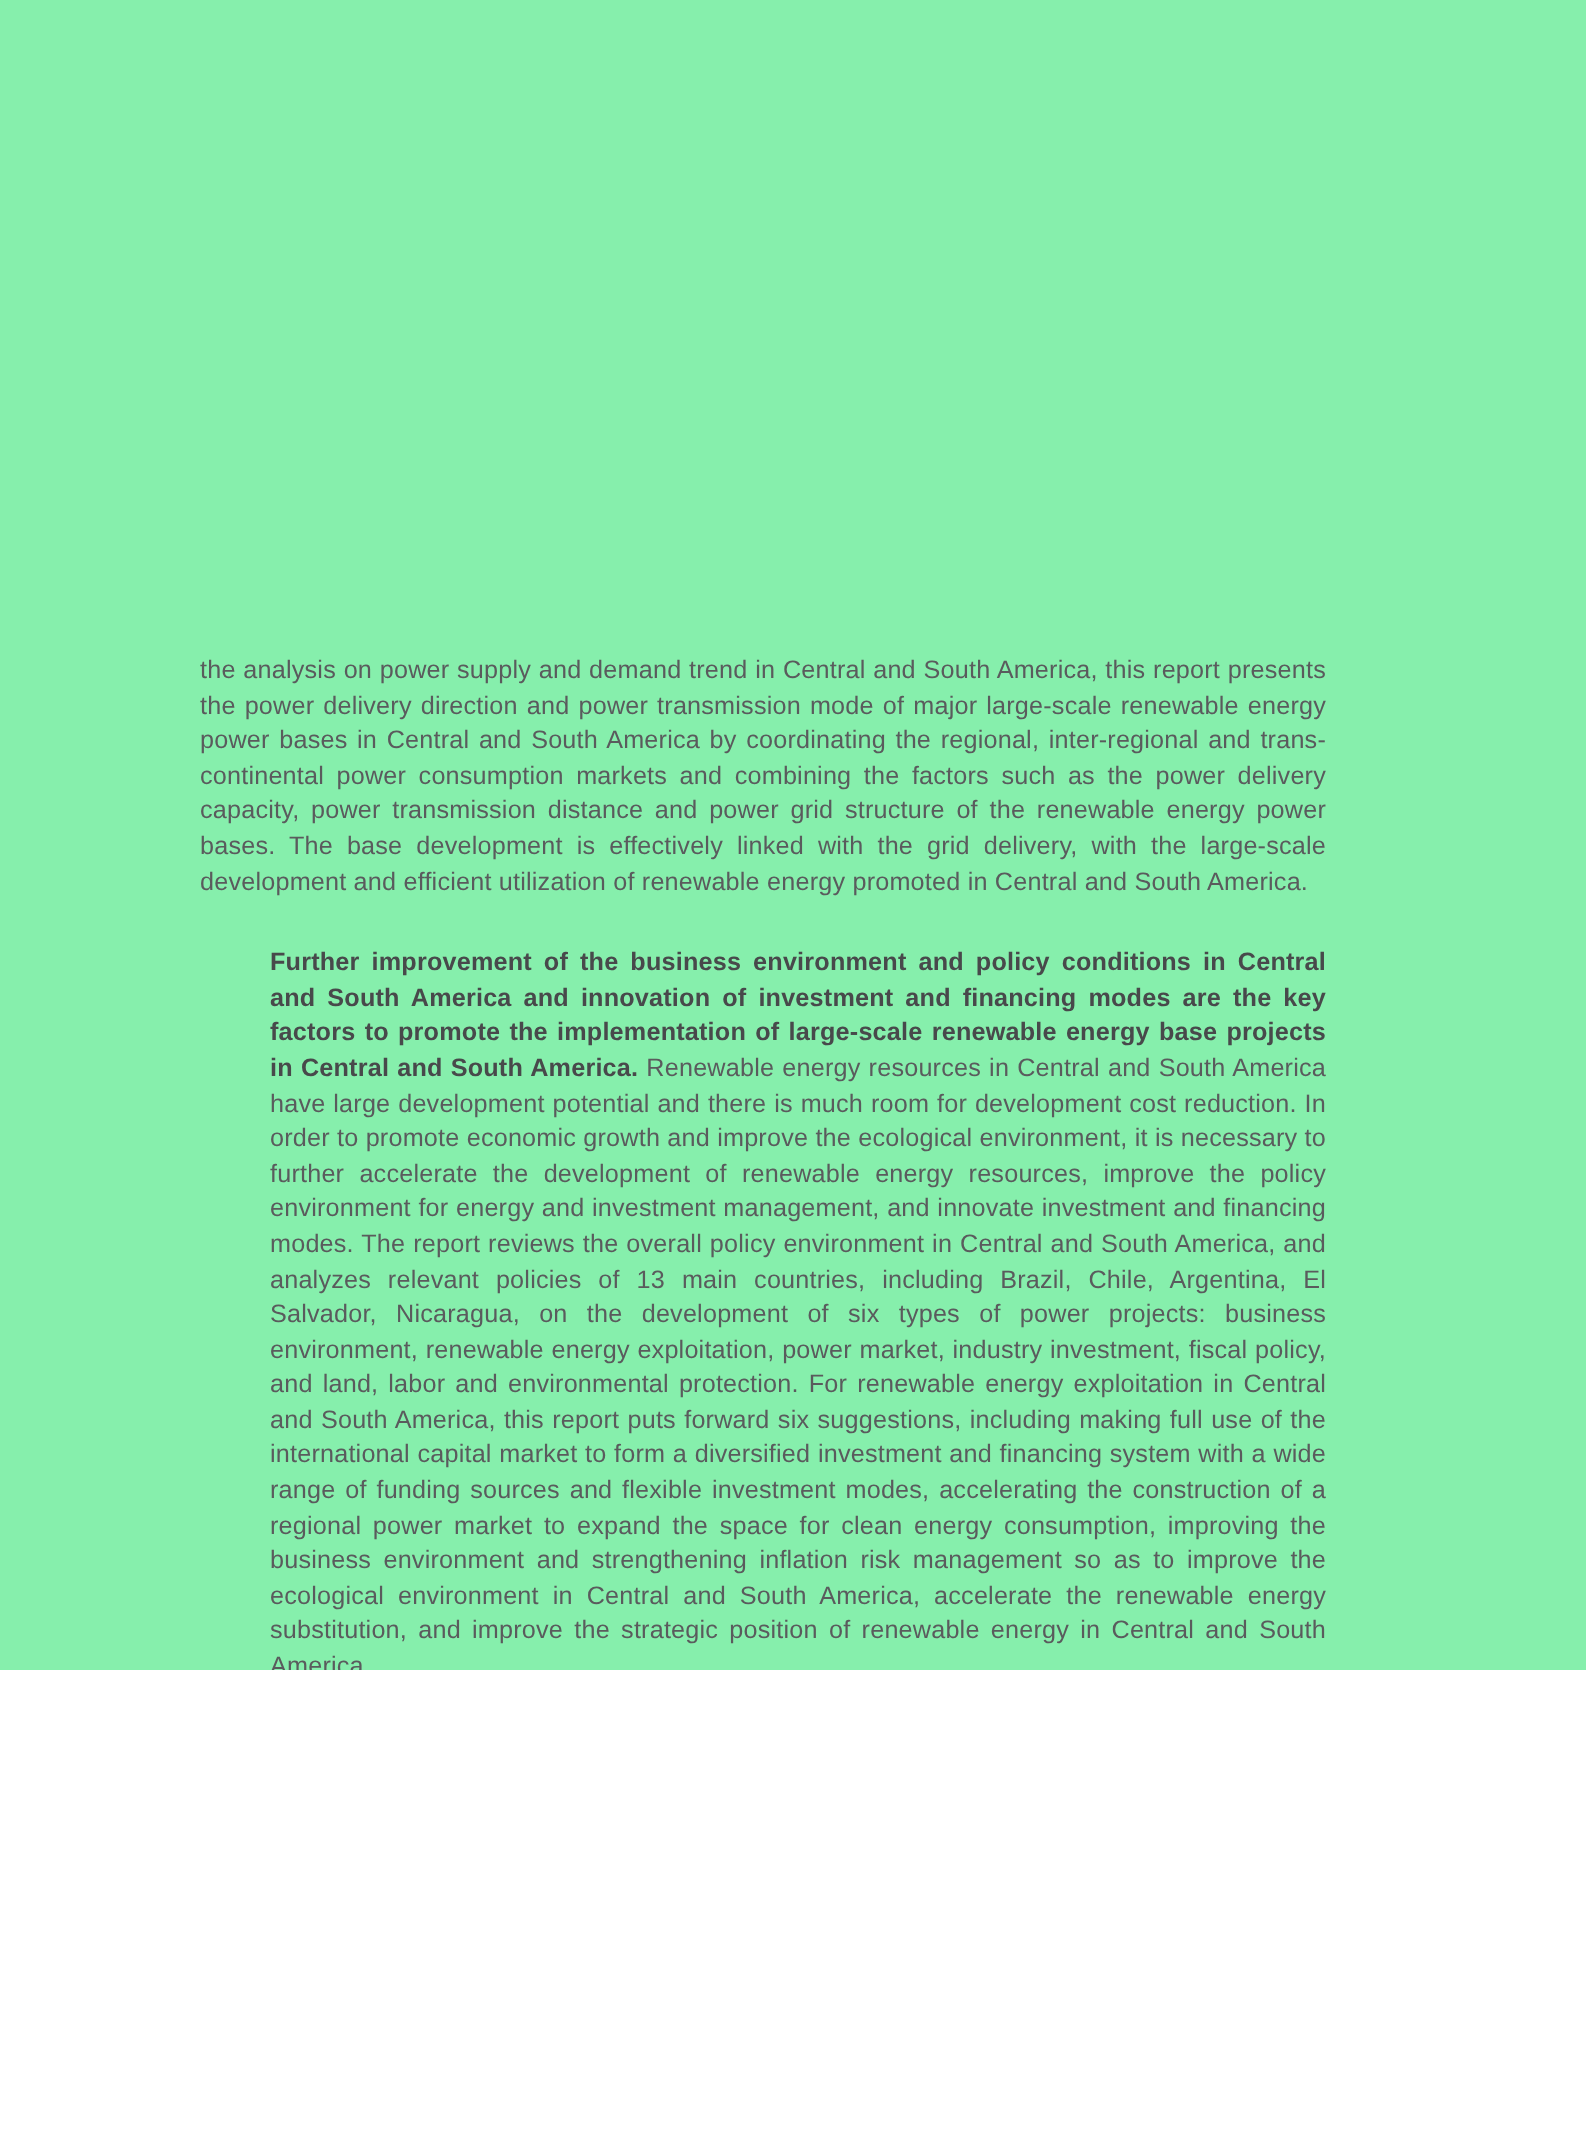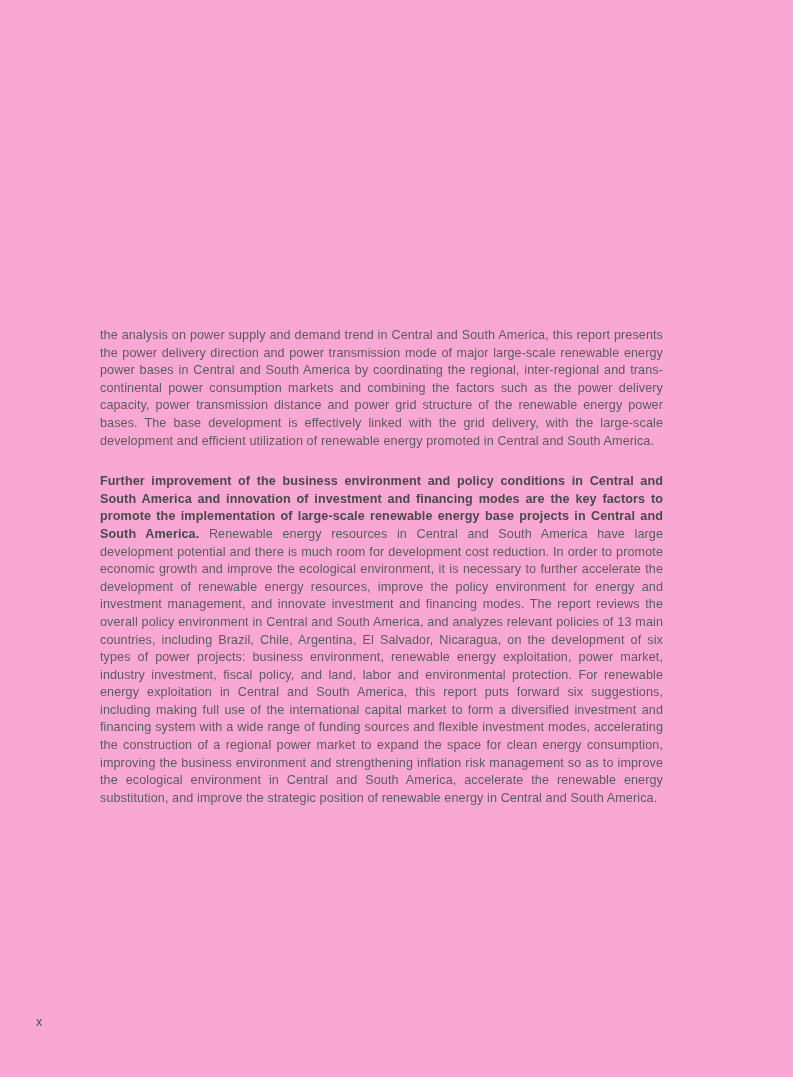--- a/index.html
+++ b/index.html
@@ -7,42 +7,42 @@
   html, body {
     width: 793px;
     height: 1077px;
     background: #ffffff;
     font-family: "Liberation Sans", "DejaVu Sans", sans-serif;
   }
 
   .page {
     position: relative;
     width: 793px;
-    height: 1077px;
-    background: #f9a8d4;
+    height: 835px;
+    background: #86efac;
     overflow: hidden;
   }
 
   .text-block {
     position: absolute;
     left: 100px;
     top: 327px;
     width: 563px;
   }
 
   .para {
     font-size: 12.6px;
     line-height: 17.6px;
     color: #5a5b5d;
     text-align: justify;
     letter-spacing: 0.1px;
     margin-bottom: 23px;
   }
 
-  .para:last-child { margin-bottom: 0; }
+  .para:last-child { margin-bottom: 0; margin-left: 35px; }
 
   .para .lead {
     font-weight: 700;
     color: #48494b;
   }
 
   .page-number {
     position: absolute;
     left: 36px;
     top: 1014px;

